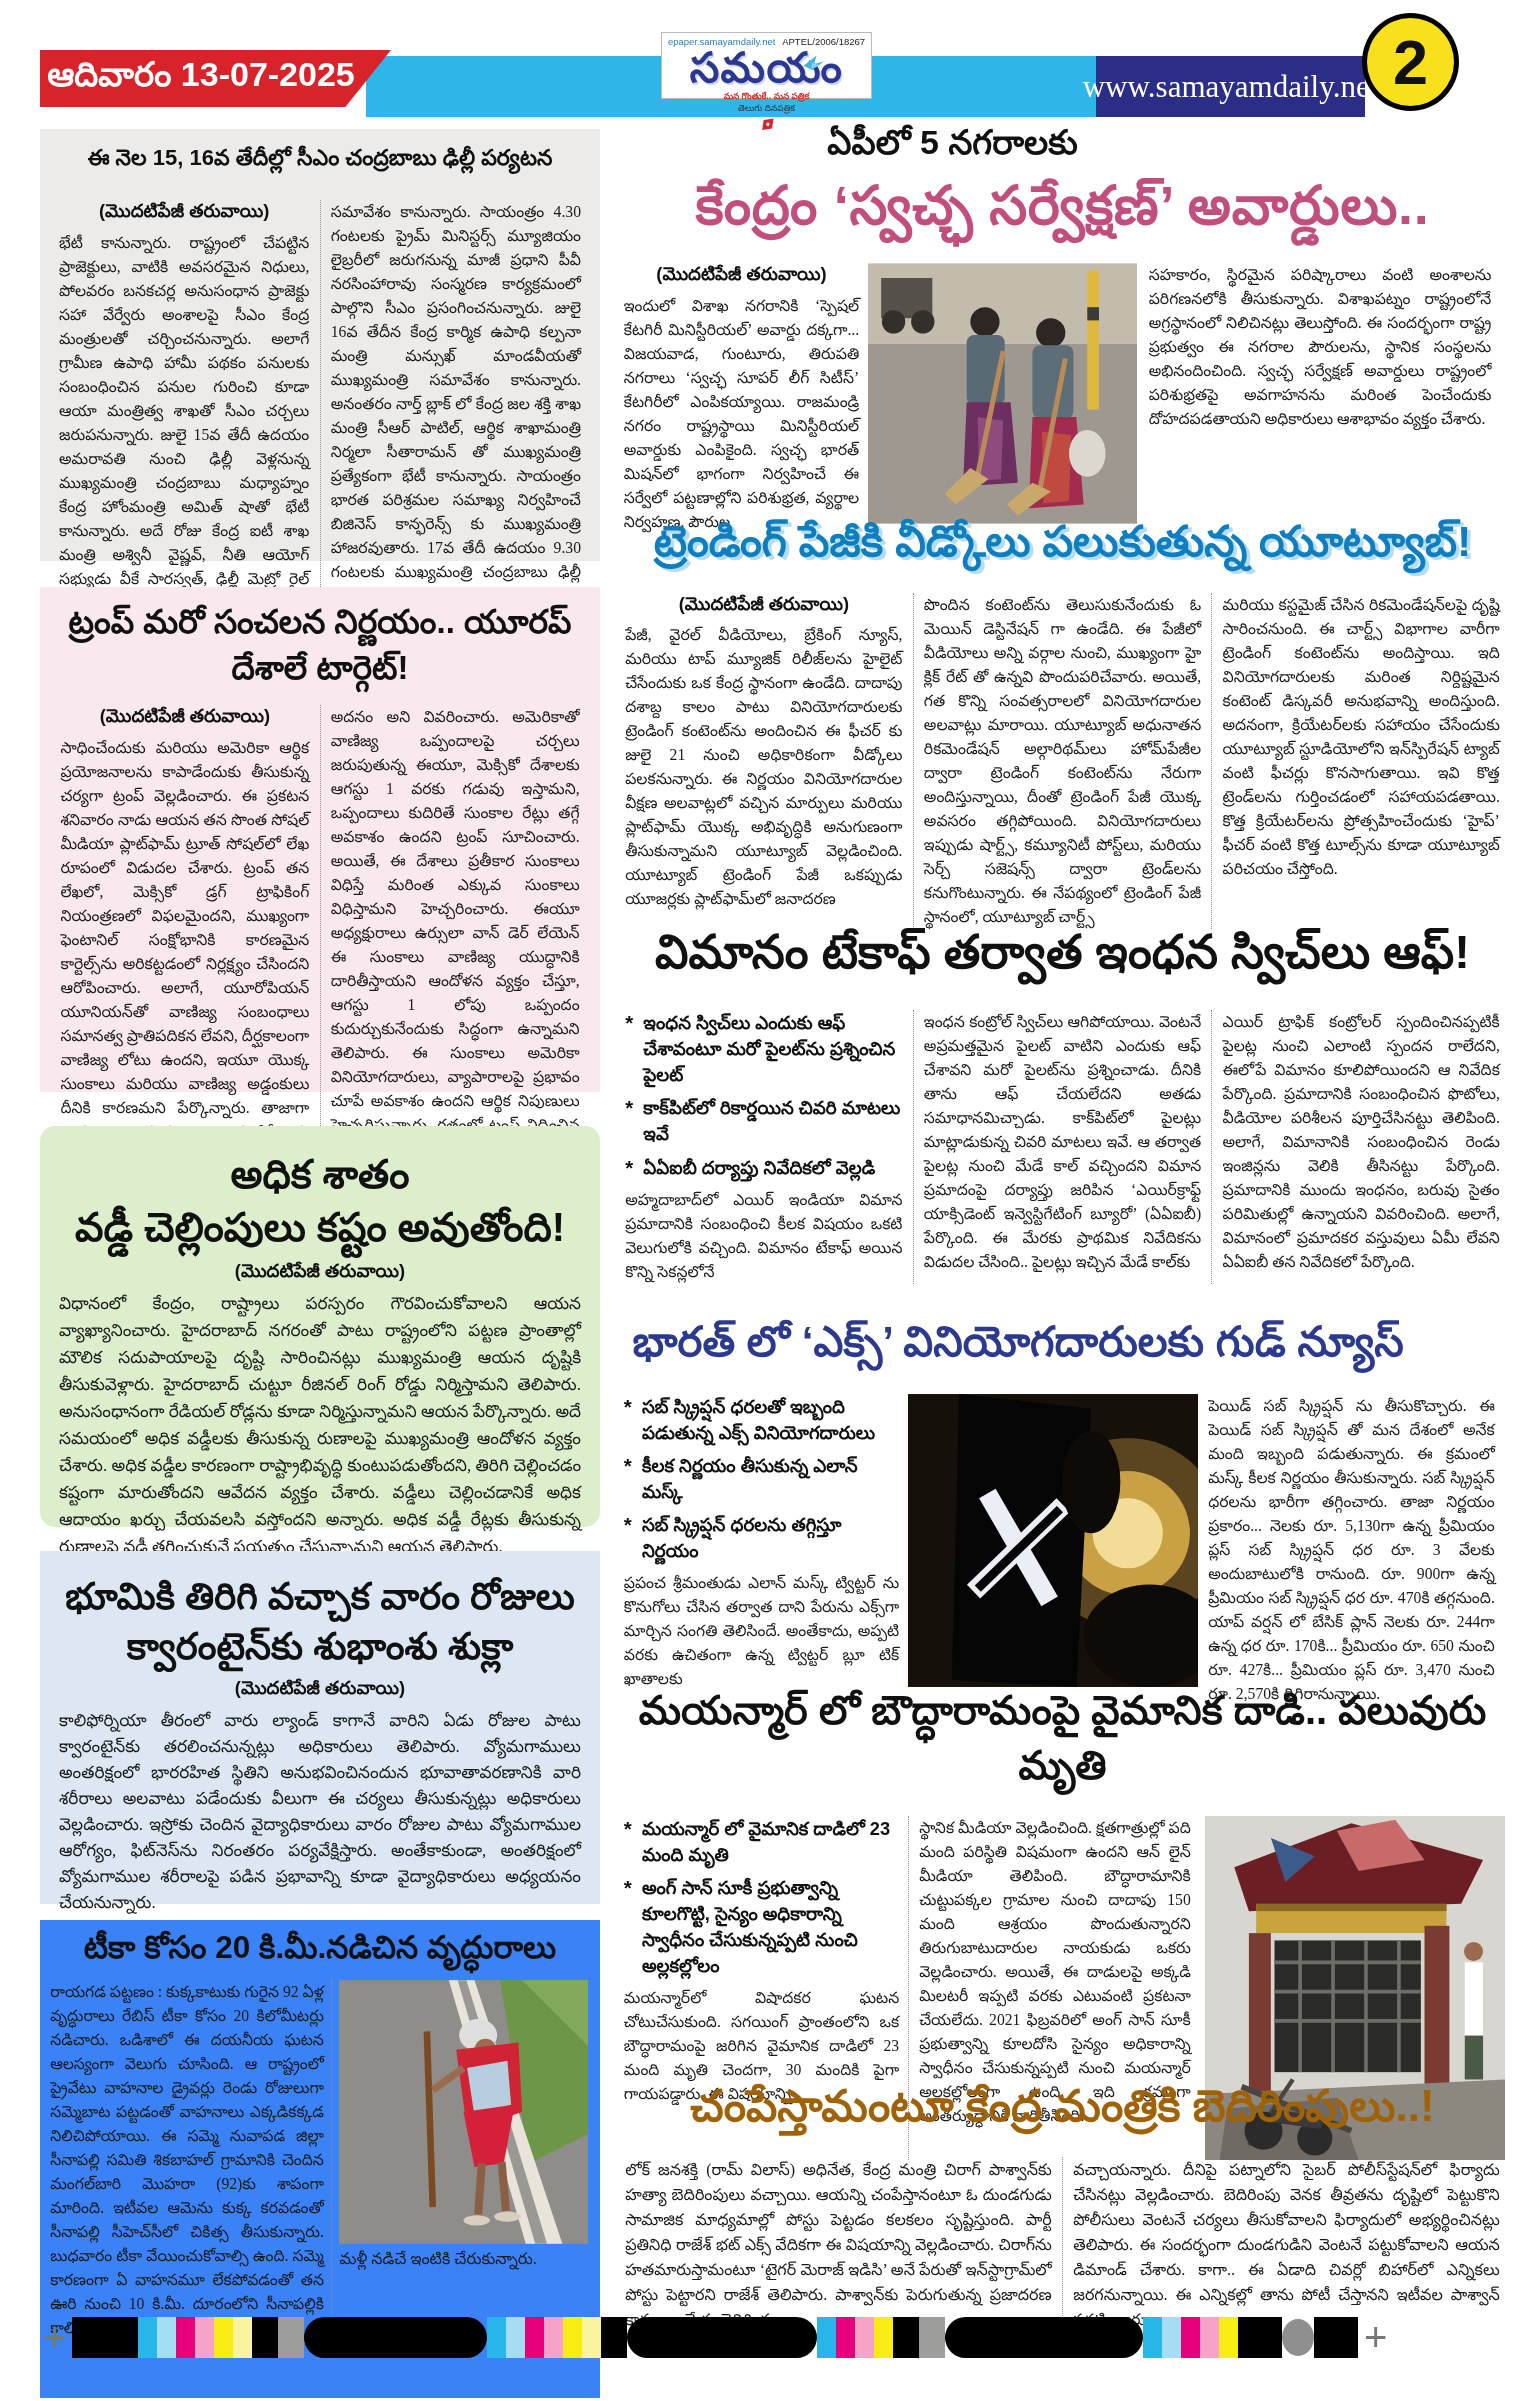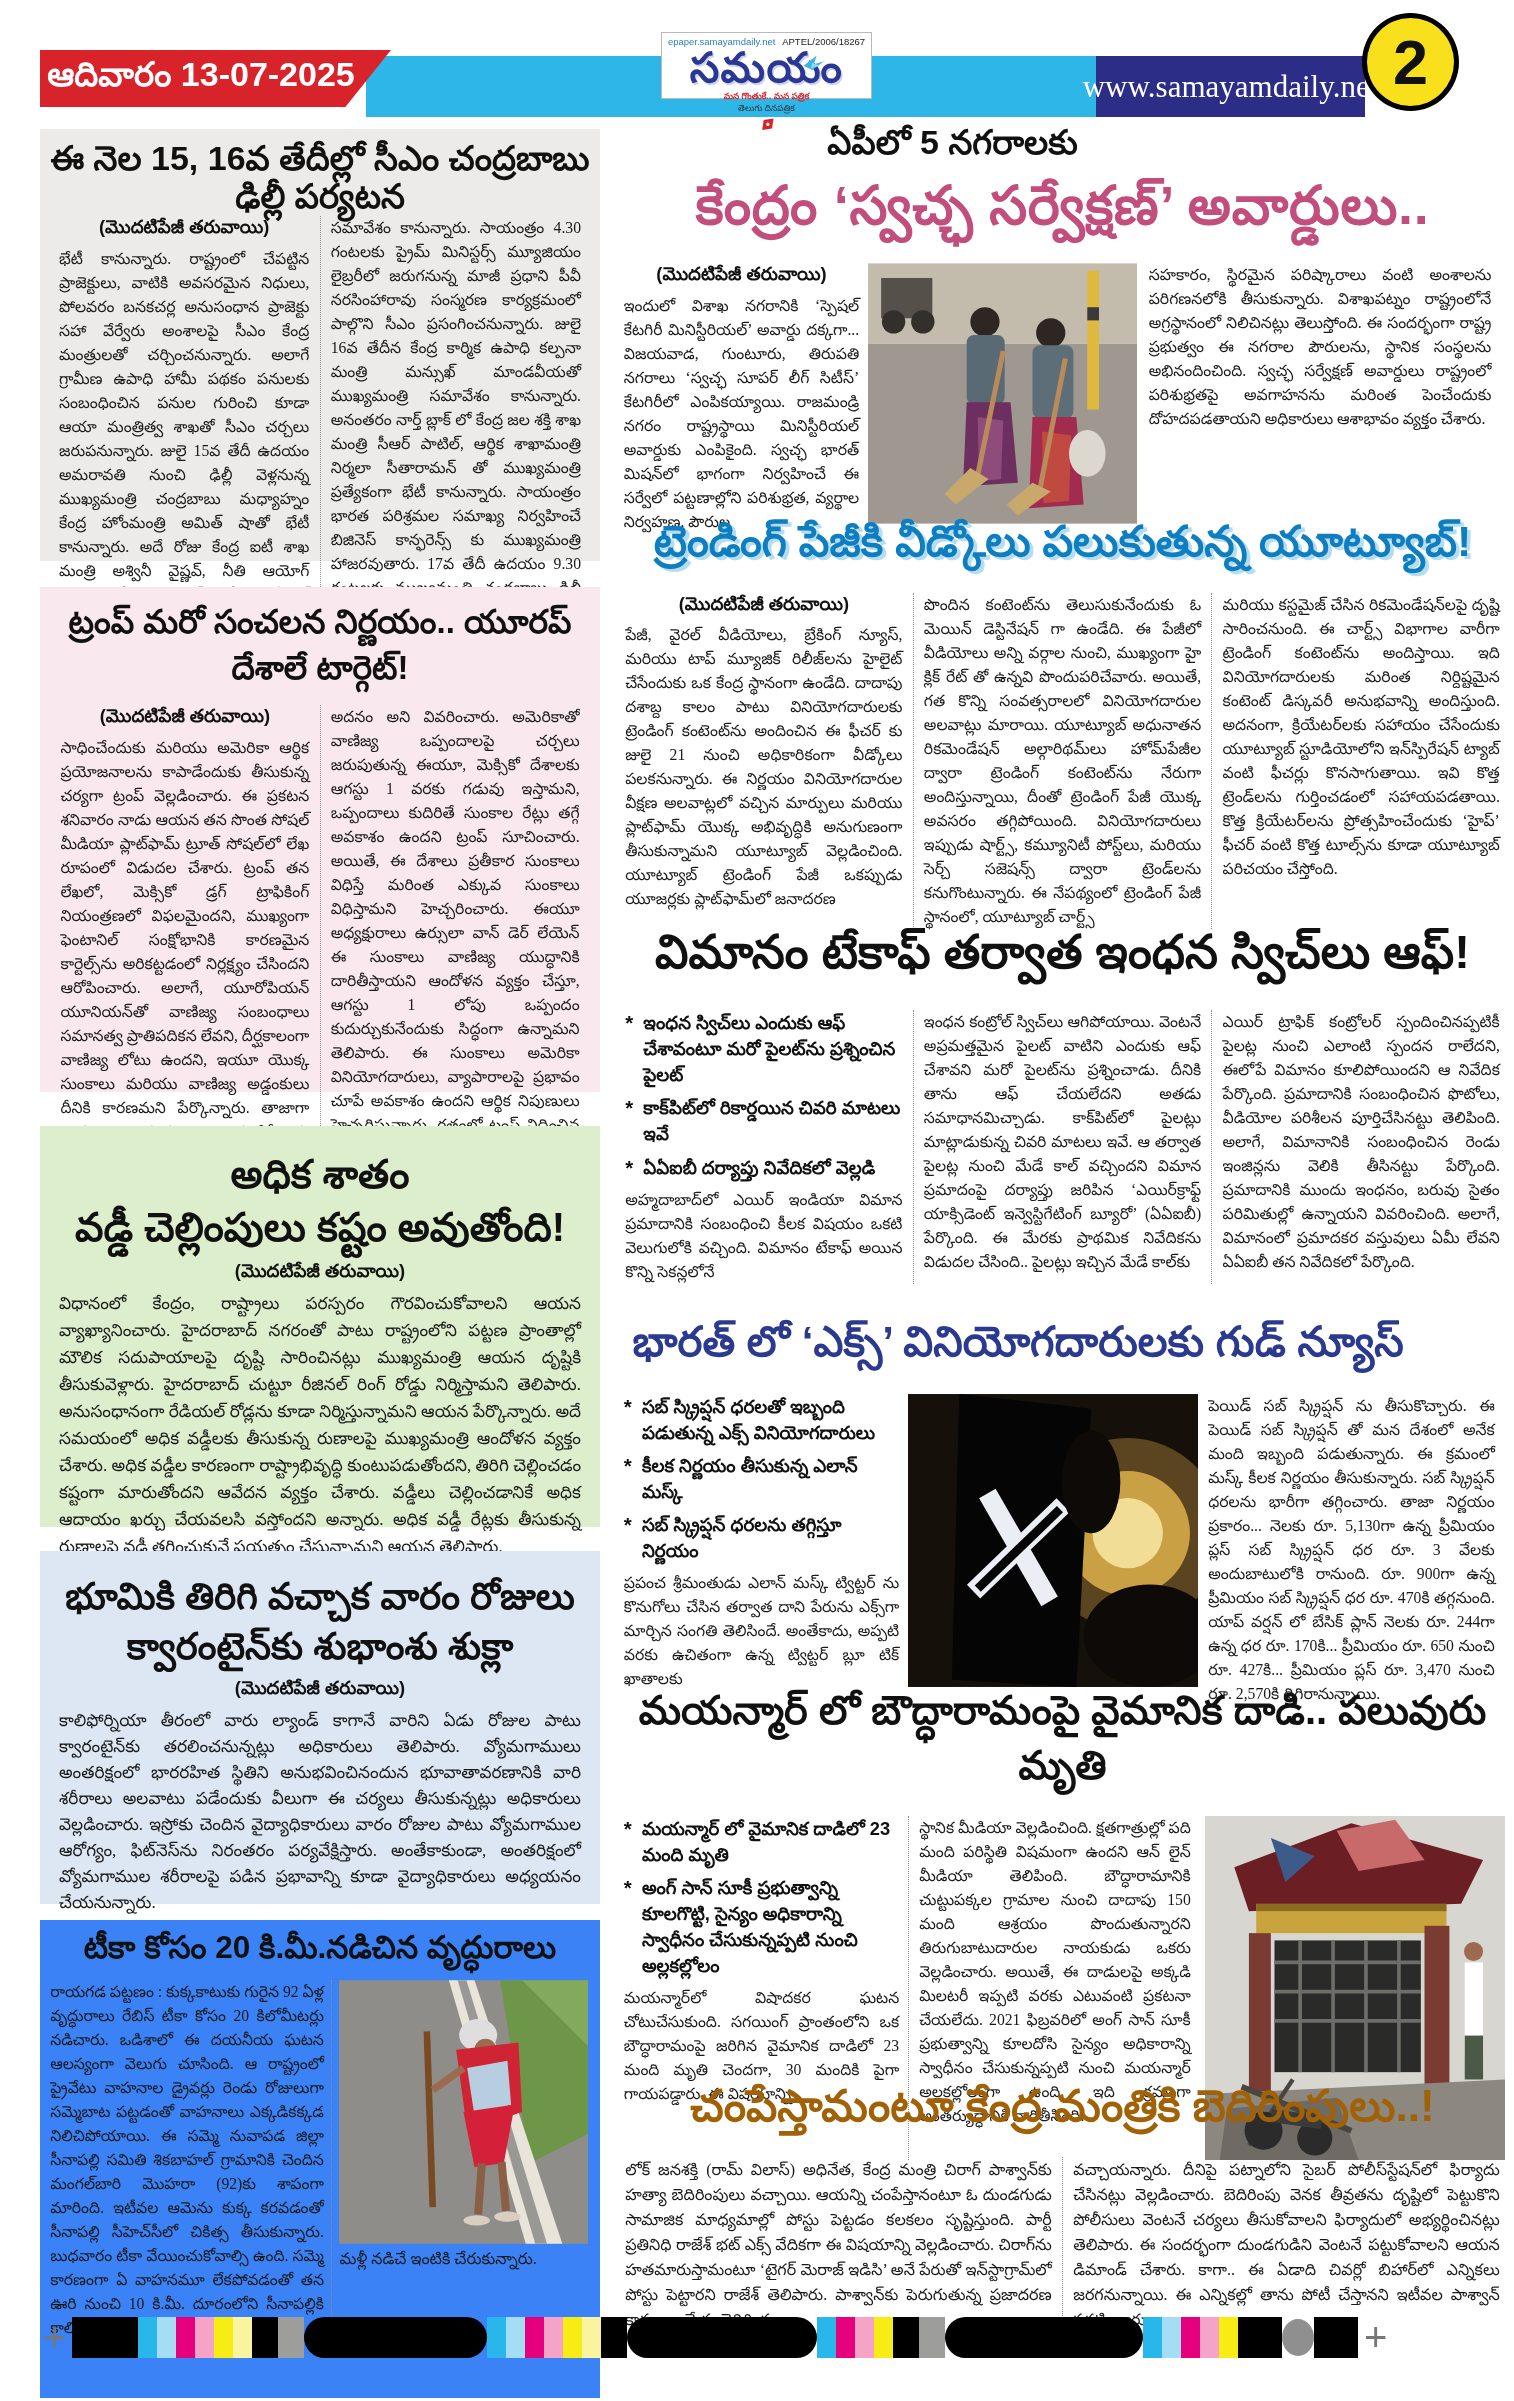--- a/index.html
+++ b/index.html
@@ -43,24 +43,24 @@
   .col + .col { border-left:1.5px dotted #8f8f8f; }
   .bullets { list-style:none; margin-bottom:7.3px; }
   .bullets li { display:flex; font-family:"Liberation Sans",sans-serif; font-weight:bold;
                 font-size:18.3px; line-height:26px; color:#111; margin-bottom:7.3px; }
   .bullets .star { margin-right:10.2px; font-size:20.5px; }
   .photo { display:block; }
   .caption { font-size:16px; color:#191919; margin-top:5.9px; }
 
   
   .art-cm { left:40px; top:129px; width:560px; height:432px; background:#edebe9; padding:10.2px 8.8px; }
-  .art-cm .headline { font-size:34px; line-height:38px; margin-bottom:1px; }
+  .art-cm .headline { font-size:22px; line-height:38px; margin-bottom:23px; }
   .art-trump { left:40px; top:587px; width:560px; height:505px; background:#f9e8ee; padding:16px 10.2px; }
   .art-trump .headline { font-size:33px; margin-bottom:10.2px; }
-  .art-interest { left:40px; top:1126px; width:560px; height:401px; background:#ddeecd; padding:22px 19px; }
+  .art-interest { left:40px; top:1126px; width:560px; height:401px; background:#ddeecd; padding:22px 19px;border-radius:15px; }
   .art-interest .headline { font-size:40px; line-height:53px; margin-bottom:5.9px; }
   .art-interest .body-text { font-size:17px; line-height:27px; }
   .art-shukla { left:40px; top:1551px; width:560px; height:353px; background:#dde7f3; padding:20.5px 19px; }
   .art-shukla .headline { font-size:37px; line-height:50px; margin-bottom:5.9px; }
   .art-shukla .body-text { font-size:17px; line-height:26px; }
   .art-vaccine { left:40px; top:1920px; width:560px; height:478px; background:#3b82f6; padding:8.8px 10.2px; }
   .art-vaccine .headline { font-size:31.5px; margin-bottom:7.3px; }
   .vaccine-row { display:flex; }
   .vaccine-text { width:282px; padding-right:7.3px; border-right:1.5px dotted #8f8f8f; }
   .vaccine-photo-wrap { width:256px; padding-left:7.3px; }

